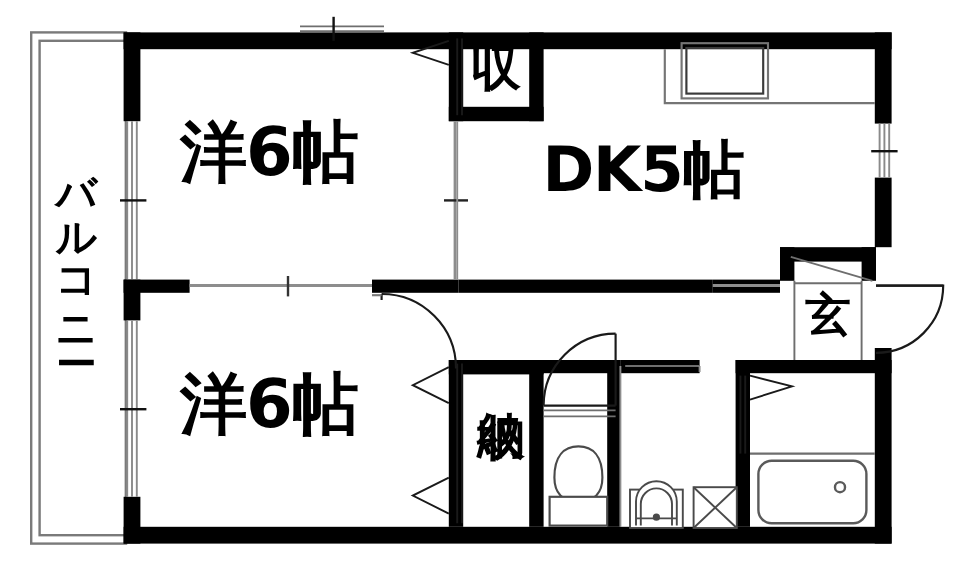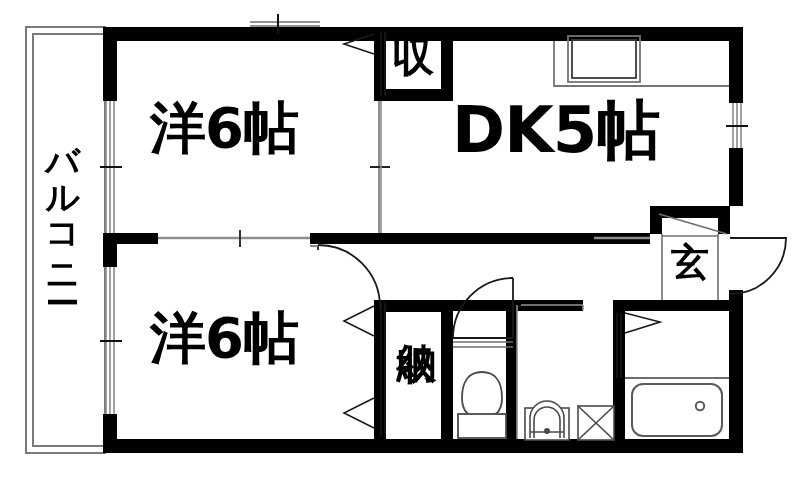--- a/index.html
+++ b/index.html
@@ -39,22 +39,22 @@
     letter-spacing: -1px;
   }
   .lbl-yo2 {
     left: 150px;
     top: 310px;
     font-size: 56px;
     letter-spacing: -1px;
   }
   .lbl-dk {
     left: 452px;
-    top: 98px;
-    font-size: 64px;
+    top: 116px;
+    font-size: 52px;
     letter-spacing: -1px;
   }
   .lbl-shu-top {
     left: 392px;
     top: 36px;
     font-size: 42px;
   }
   .lbl-shuno {
     left: 396px;
     top: 312px;

